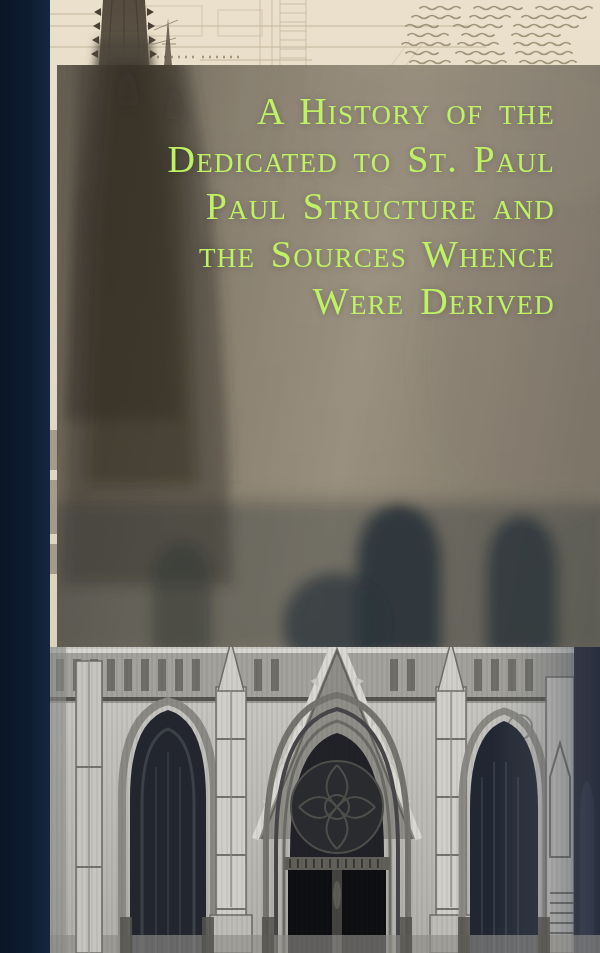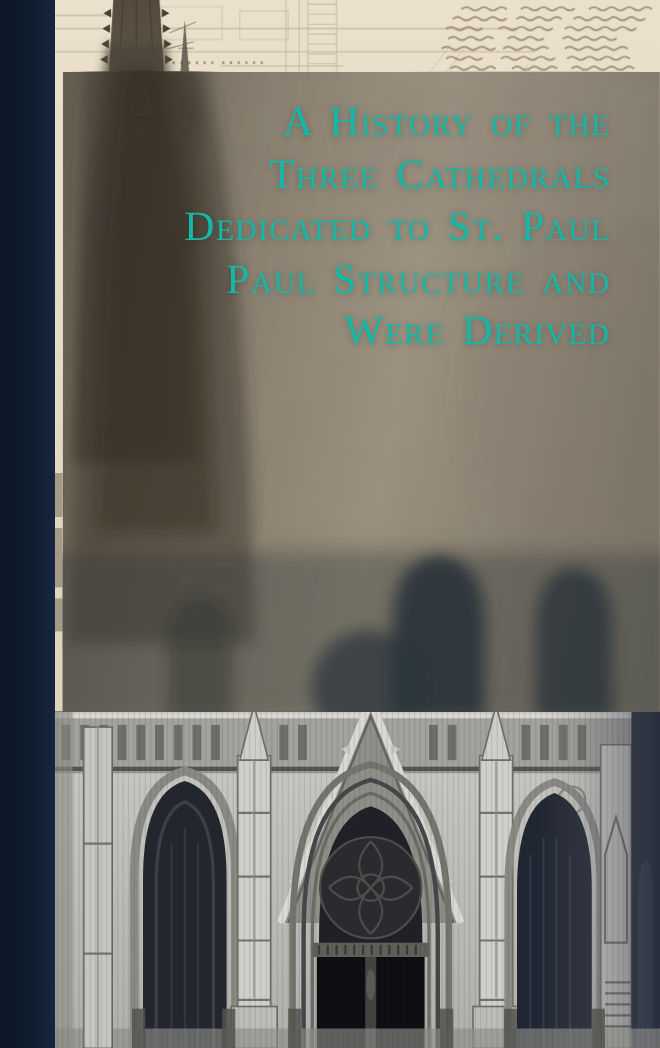--- a/index.html
+++ b/index.html
@@ -13,21 +13,21 @@
   .overlay{position:absolute;left:7px;right:0;top:65px;height:582px;overflow:hidden;
     background:linear-gradient(100deg,
       rgba(66,60,50,0.80) 0%,
       rgba(103,95,82,0.74) 30%,
       rgba(123,114,99,0.70) 55%,
       rgba(104,97,86,0.76) 80%,
       rgba(91,86,77,0.80) 100%);
     backdrop-filter:blur(4px);-webkit-backdrop-filter:blur(4px);}
   .overlay svg{position:absolute;left:0;top:0;width:100%;height:100%;display:block;}
   .title-block{position:absolute;left:57px;right:0;top:88px;padding-right:45px;
-    text-align:right;color:#14b8a6;font-size:38px;line-height:47.6px;
+    text-align:right;color:#bef264;font-size:38px;line-height:47.6px;
     font-variant:small-caps;letter-spacing:1.2px;word-spacing:5px;
     text-shadow:0 1px 6px rgba(20,18,14,0.25);z-index:5;}
   .title-line{white-space:nowrap;}
 </style>
 </head>
 <body>
 
 <div class="stage">
   <div class="spine"></div>
 
@@ -270,20 +270,20 @@
           <path d="M300 590 V500 Q300 445 342 438 Q384 445 384 500 V590 Z" fill="#222c36" opacity="0.8"></path>
           <path d="M430 590 V505 Q430 455 465 450 Q500 455 500 505 V590 Z" fill="#242e38" opacity="0.7"></path>
           <path d="M95 590 V520 Q95 480 125 476 Q155 480 155 520 V590 Z" fill="#2f362f" opacity="0.5"></path>
           <circle cx="278" cy="560" r="52" fill="#2b333b" opacity="0.7"></circle>
         </g>
       </svg>
     </div>
 
     <div class="title-block">
       <div class="title-line">A History of the</div>
-      <div class="title-line">Three Cathedrals</div>
       <div class="title-line">Dedicated to St. Paul</div>
       <div class="title-line">Paul Structure and</div>
+      <div class="title-line">the Sources Whence</div>
       <div class="title-line">Were Derived</div>
     </div>
 
   </div>
 </div>
 
 </body></html>

